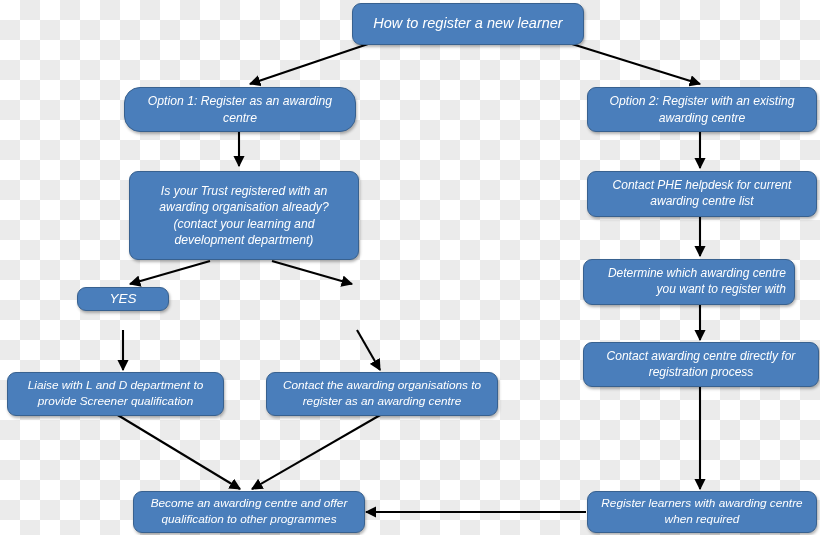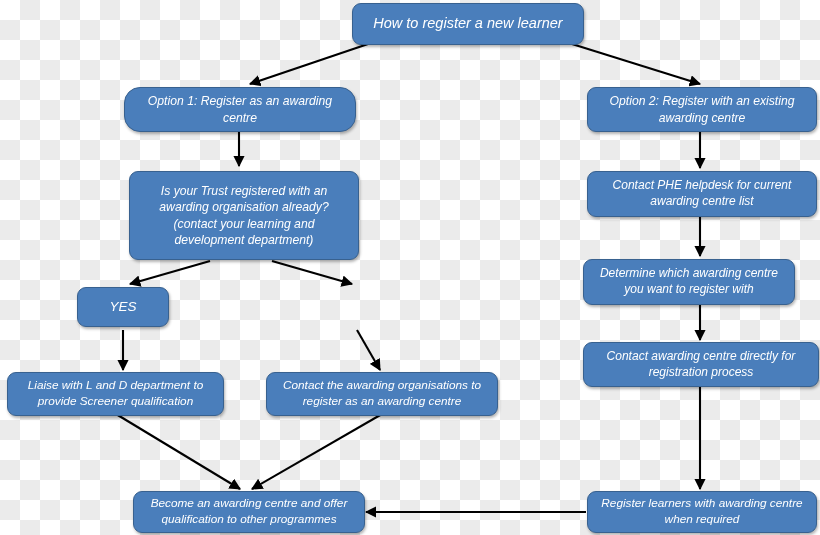--- a/index.html
+++ b/index.html
@@ -107,29 +107,29 @@
   </div>
 
   <div class="node n-trust" style="left:129px; top:171px; width:230px; height:89px;">
     <span>Is your Trust  registered with an awarding organisation already? (contact your learning and development department)</span>
   </div>
 
   <div class="node n-step" style="left:587px; top:171px; width:230px; height:46px;">
     <span>Contact PHE helpdesk for current awarding centre list</span>
   </div>
 
-  <div class="node n-step" style="left:583px; top:259px; width:212px; height:46px;">
+  <div class="node n-step" style="left:583px; top:259px; width:212px; height:46px;text-align:right;">
     <span>Determine which awarding centre you want to register with</span>
   </div>
 
   <div class="node n-step" style="left:583px; top:342px; width:236px; height:45px;">
     <span>Contact awarding centre directly for registration process</span>
   </div>
 
-  <div class="node n-yn" style="left:77px; top:287px; width:92px; height:40px;">
+  <div class="node n-yn" style="left:77px; top:287px; width:92px; height:24px;">
     <span>YES</span>
   </div>
 
 
   <div class="node n-small" style="left:7px; top:372px; width:217px; height:44px;">
     <span>Liaise with L and D department to provide Screener qualification</span>
   </div>
 
   <div class="node n-small" style="left:266px; top:372px; width:232px; height:44px;">
     <span>Contact the awarding organisations to register as an awarding centre</span>

